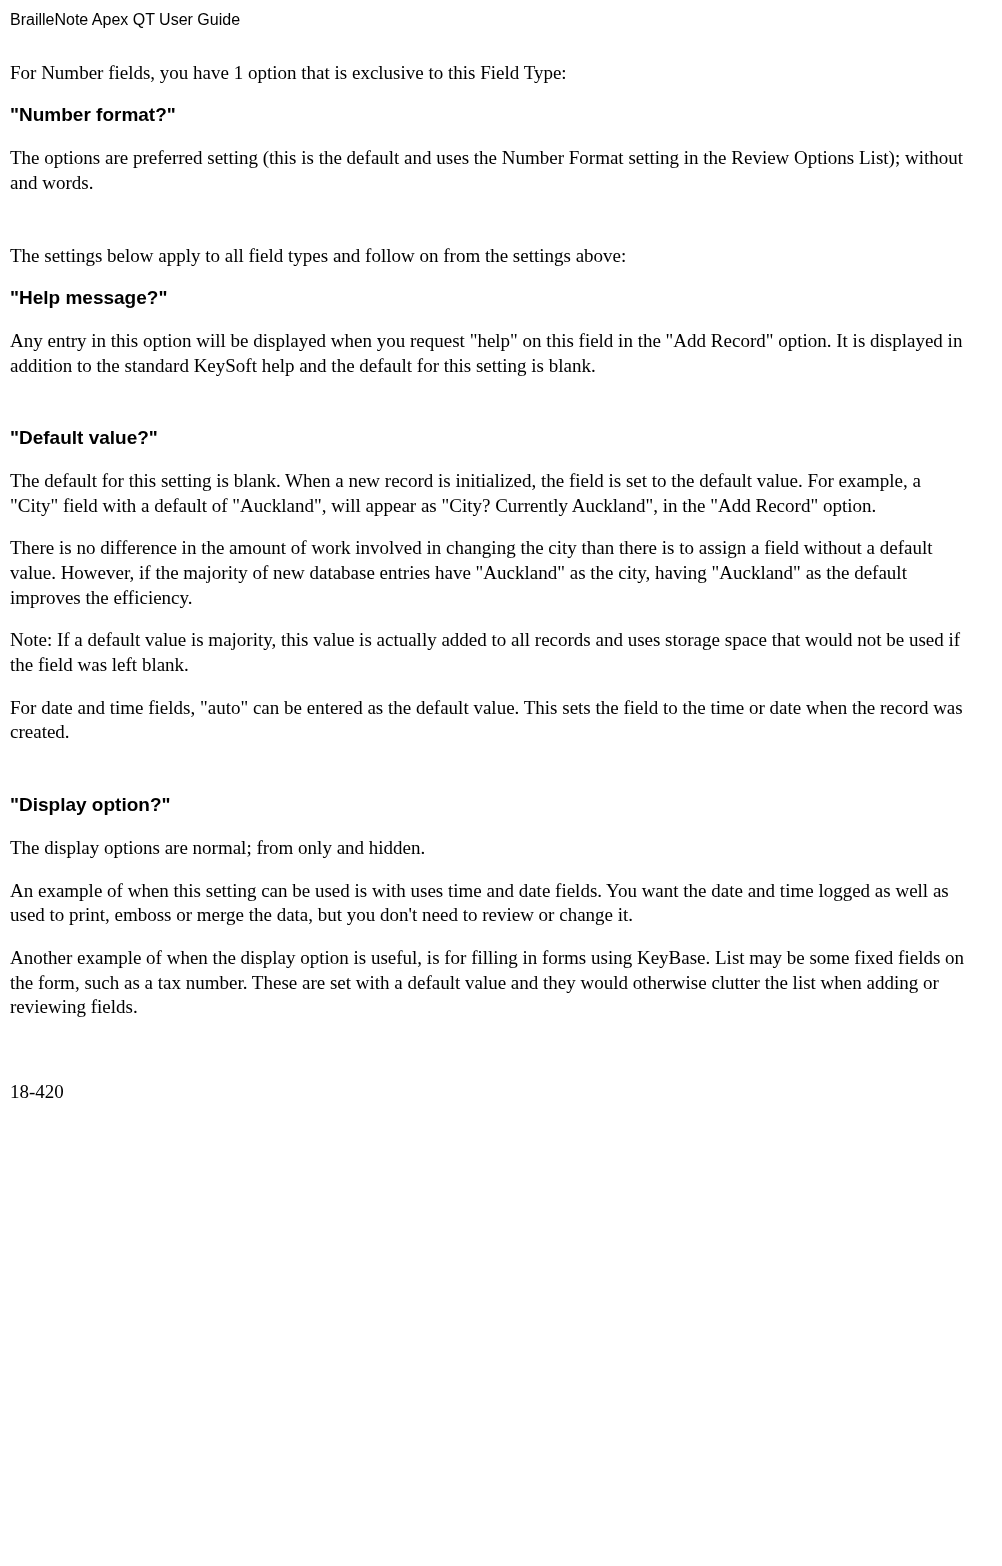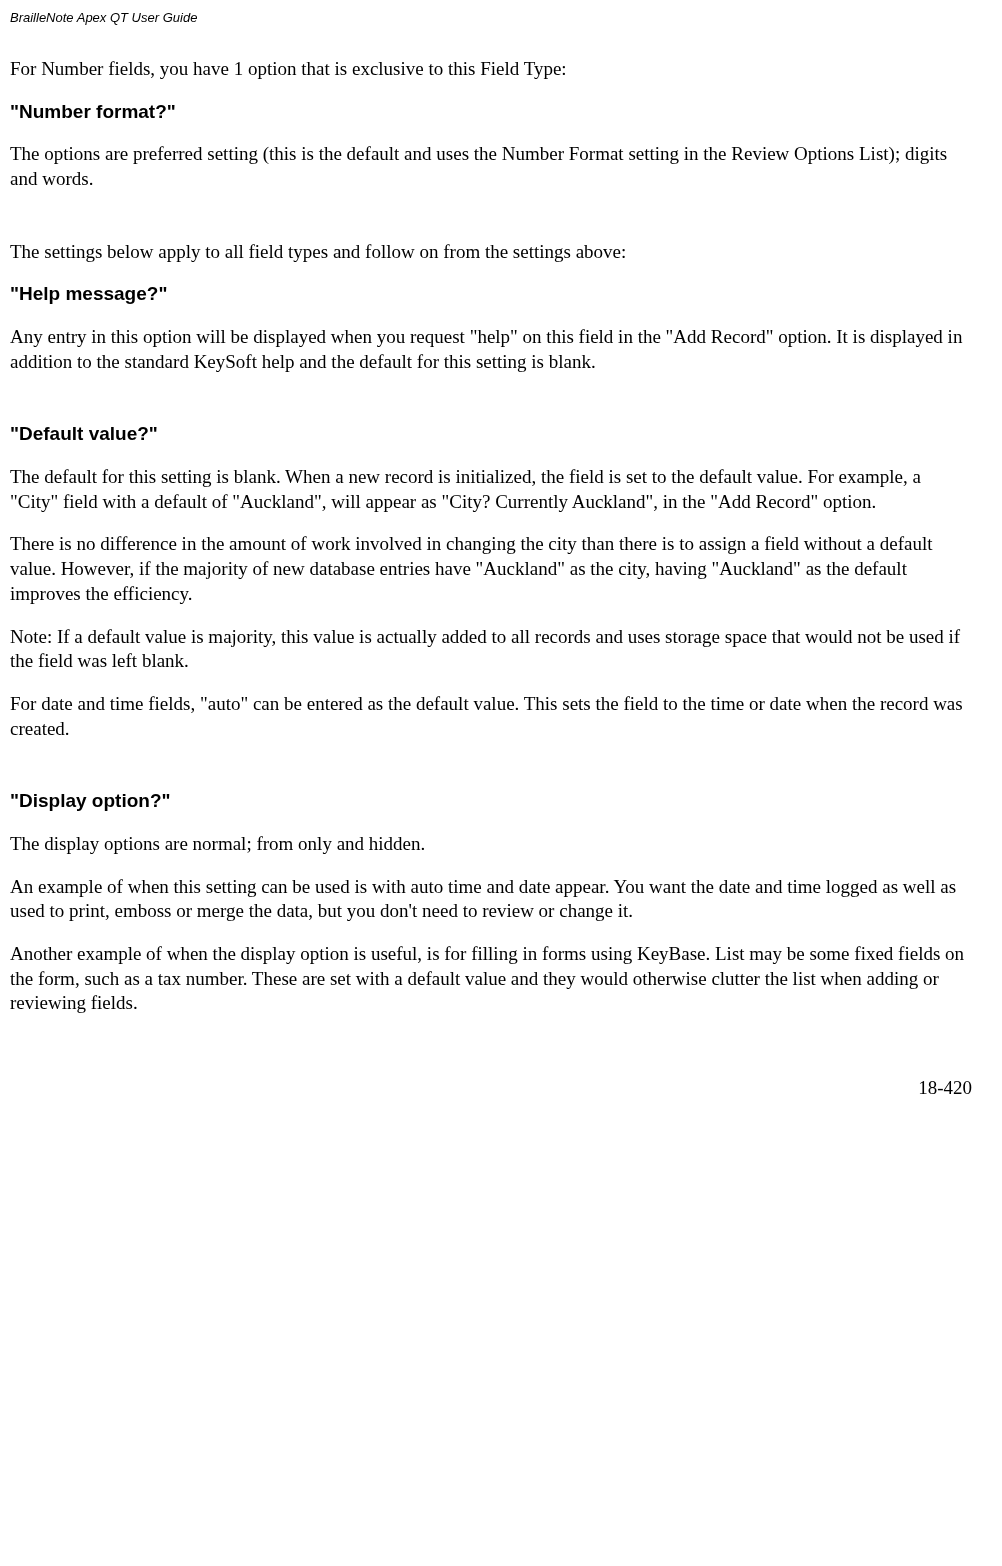--- a/index.html
+++ b/index.html
@@ -7,68 +7,67 @@
       font-size: 19px;
       line-height: 1.3;
       margin: 0;
       padding: 10px 10px 30px 10px;
       color: #000;
       width: 982px;
       box-sizing: border-box;
     }
     .header-title {
       font-family: Arial, Helvetica, sans-serif;
-      font-style: italic;
-      font-size: 13px;
+      font-size: 16px;
       margin-bottom: 30px;
     }
     p {
       margin: 0 0 18px 0;
     }
     .section-heading {
       font-family: Arial, Helvetica, sans-serif;
       font-weight: bold;
       font-size: 19px;
       margin: 0 0 18px 0;
     }
     .spacer {
       height: 30px;
     }
     .page-number {
-      text-align: right;
+      text-align: left;
       font-family: "Times New Roman", Times, serif;
       font-size: 19px;
       margin-top: 60px;
     }
   </style>
 </head>
 <body>
 
 <div class="header-title">BrailleNote Apex QT User Guide</div>
 
 <p>For Number fields, you have 1 option that is exclusive to this Field Type:</p>
 
 <div class="section-heading">"Number format?"</div>
-<p>The options are preferred setting (this is the default and uses the Number Format setting in the Review Options List); digits and words.</p>
+<p>The options are preferred setting (this is the default and uses the Number Format setting in the Review Options List); without and words.</p>
 
 <div class="spacer"></div>
 
 <p>The settings below apply to all field types and follow on from the settings above:</p>
 
 <div class="section-heading">"Help message?"</div>
 <p>Any entry in this option will be displayed when you request "help" on this field in the "Add Record" option. It is displayed in addition to the standard KeySoft help and the default for this setting is blank.</p>
 
 <div class="spacer"></div>
 
 <div class="section-heading">"Default value?"</div>
 <p>The default for this setting is blank. When a new record is initialized, the field is set to the default value. For example, a "City" field with a default of "Auckland", will appear as "City? Currently Auckland", in the "Add Record" option.</p>
 <p>There is no difference in the amount of work involved in changing the city than there is to assign a field without a default value. However, if the majority of new database entries have "Auckland" as the city, having "Auckland" as the default improves the efficiency.</p>
 <p>Note: If a default value is majority, this value is actually added to all records and uses storage space that would not be used if the field was left blank.</p>
 <p>For date and time fields, "auto" can be entered as the default value. This sets the field to the time or date when the record was created.</p>
 
 <div class="spacer"></div>
 
 <div class="section-heading">"Display option?"</div>
 <p>The display options are normal; from only and hidden.</p>
-<p>An example of when this setting can be used is with auto time and date appear. You want the date and time logged as well as used to print, emboss or merge the data, but you don't need to review or change it.</p>
+<p>An example of when this setting can be used is with uses time and date fields. You want the date and time logged as well as used to print, emboss or merge the data, but you don't need to review or change it.</p>
 <p>Another example of when the display option is useful, is for filling in forms using KeyBase. List may be some fixed fields on the form, such as a tax number. These are set with a default value and they would otherwise clutter the list when adding or reviewing fields.</p>
 
 <div class="page-number">18-420</div>
 
 </body></html>

